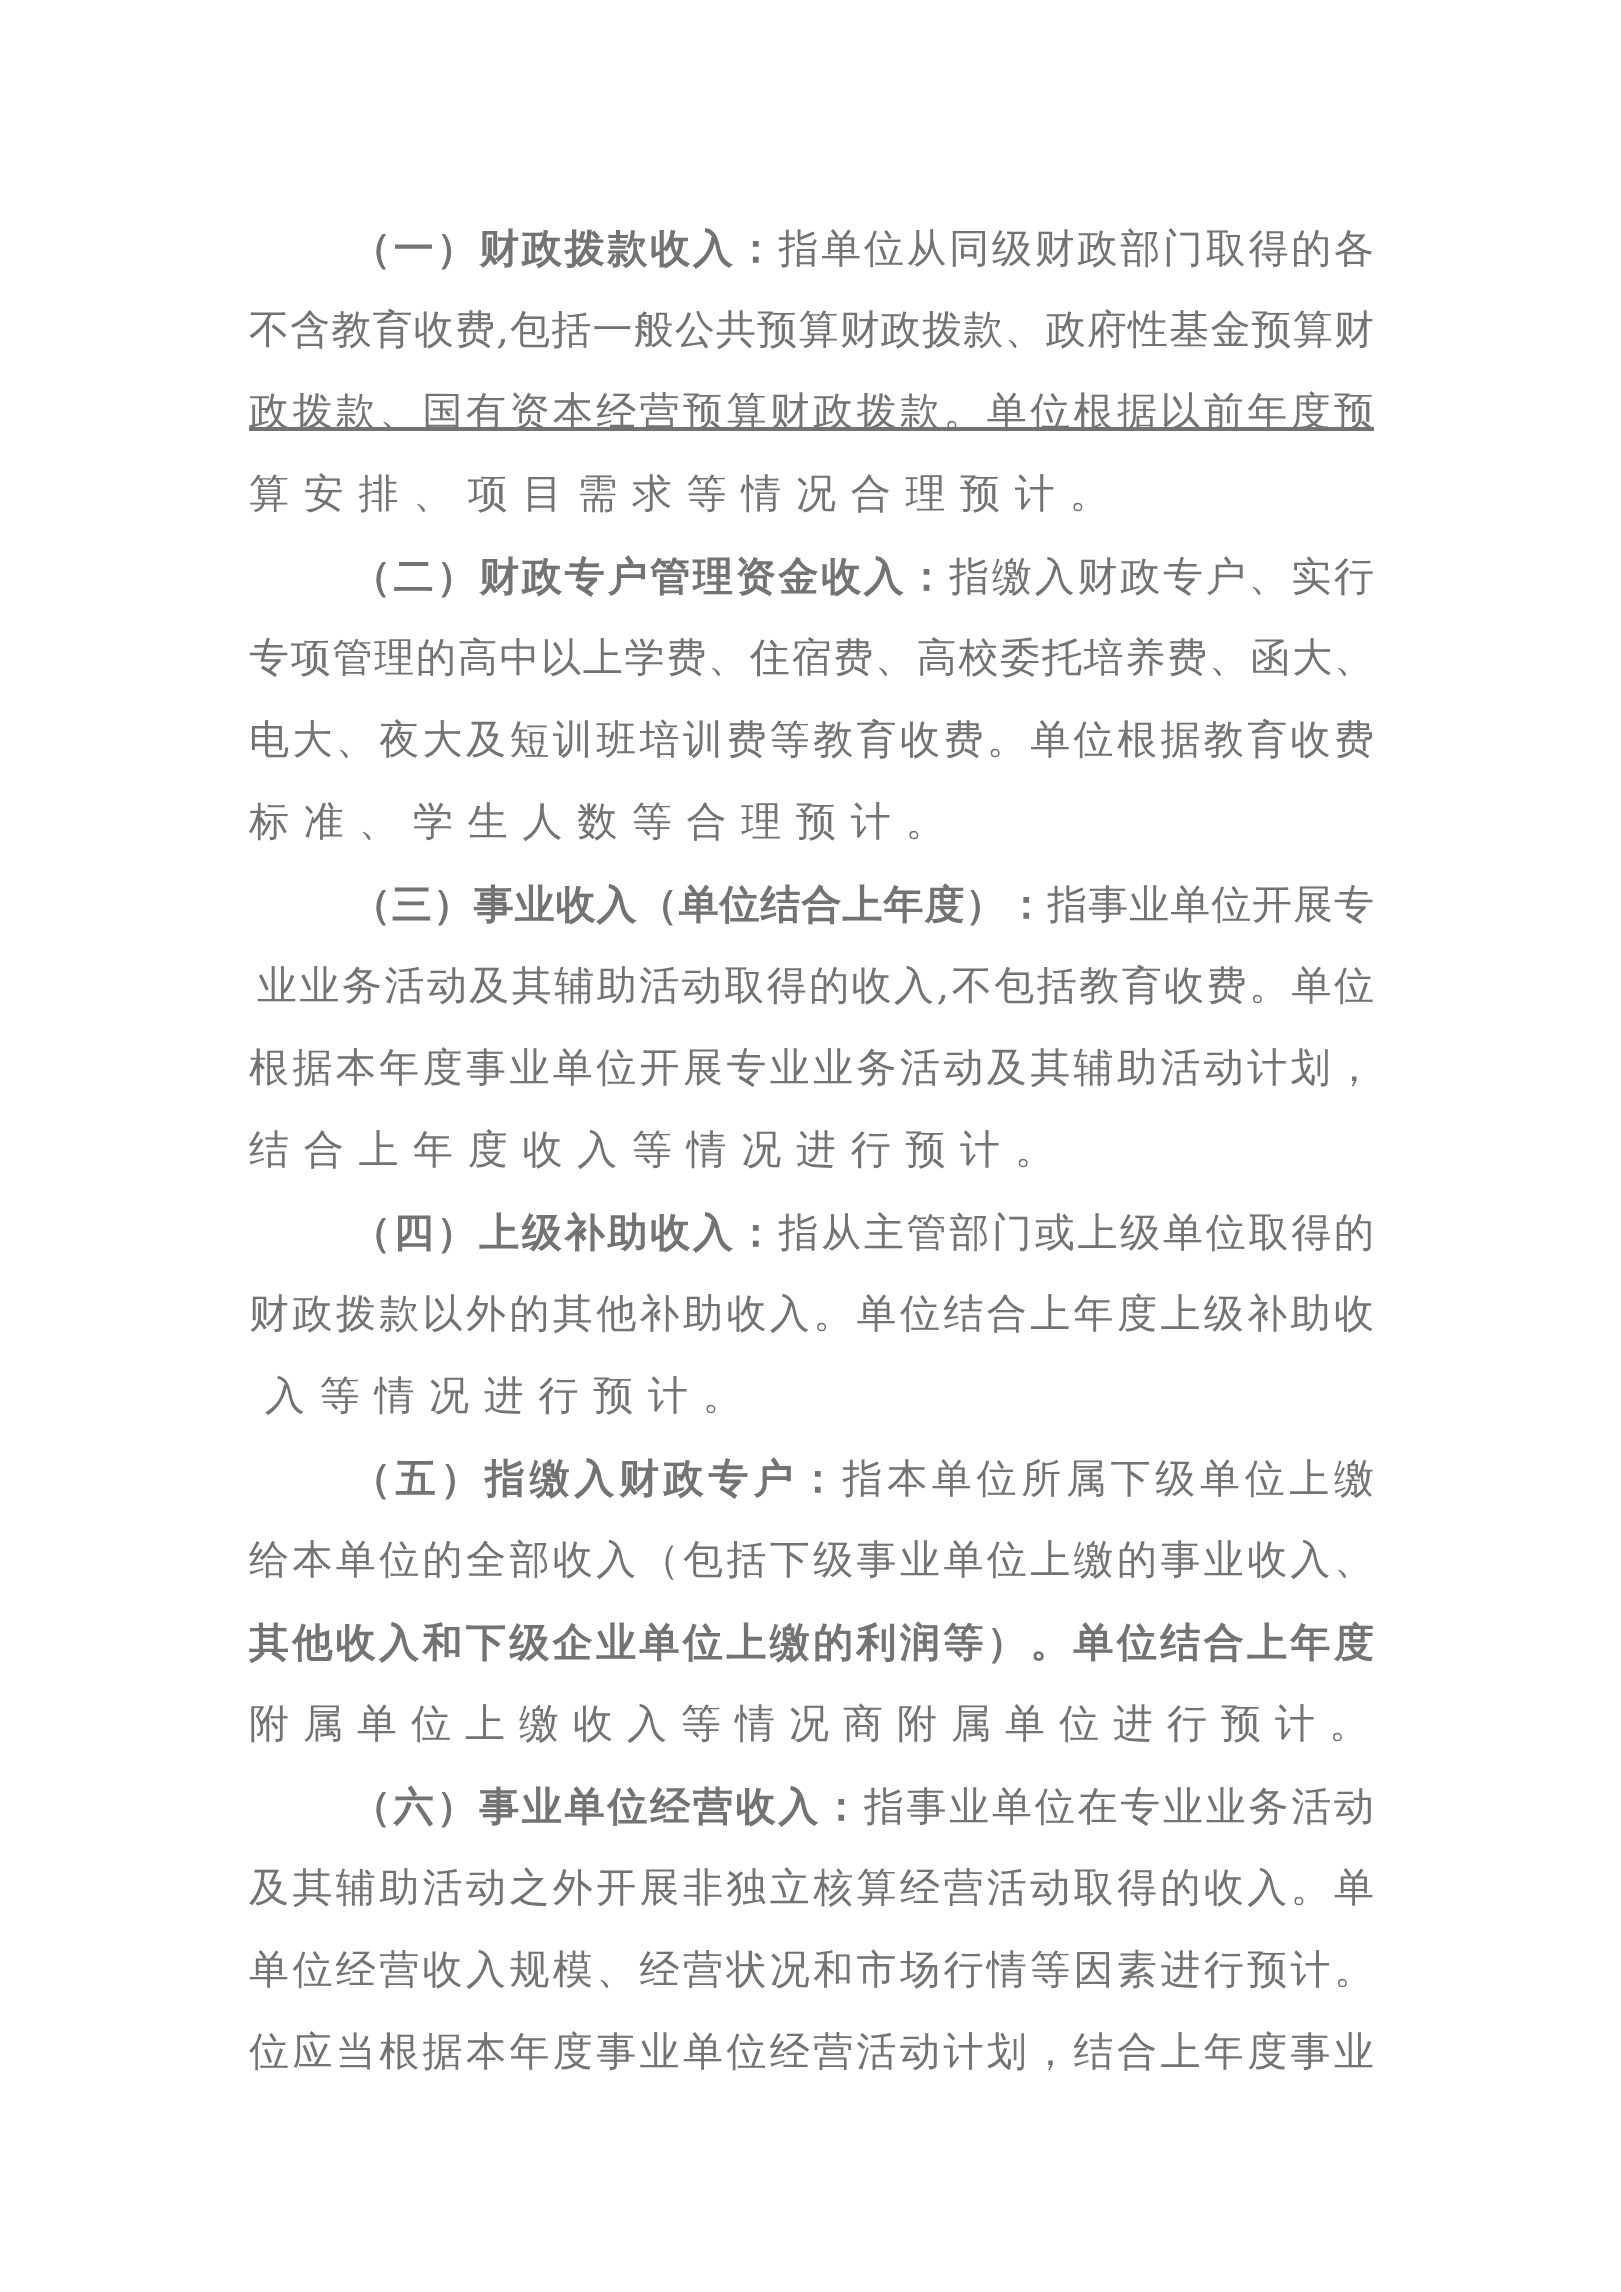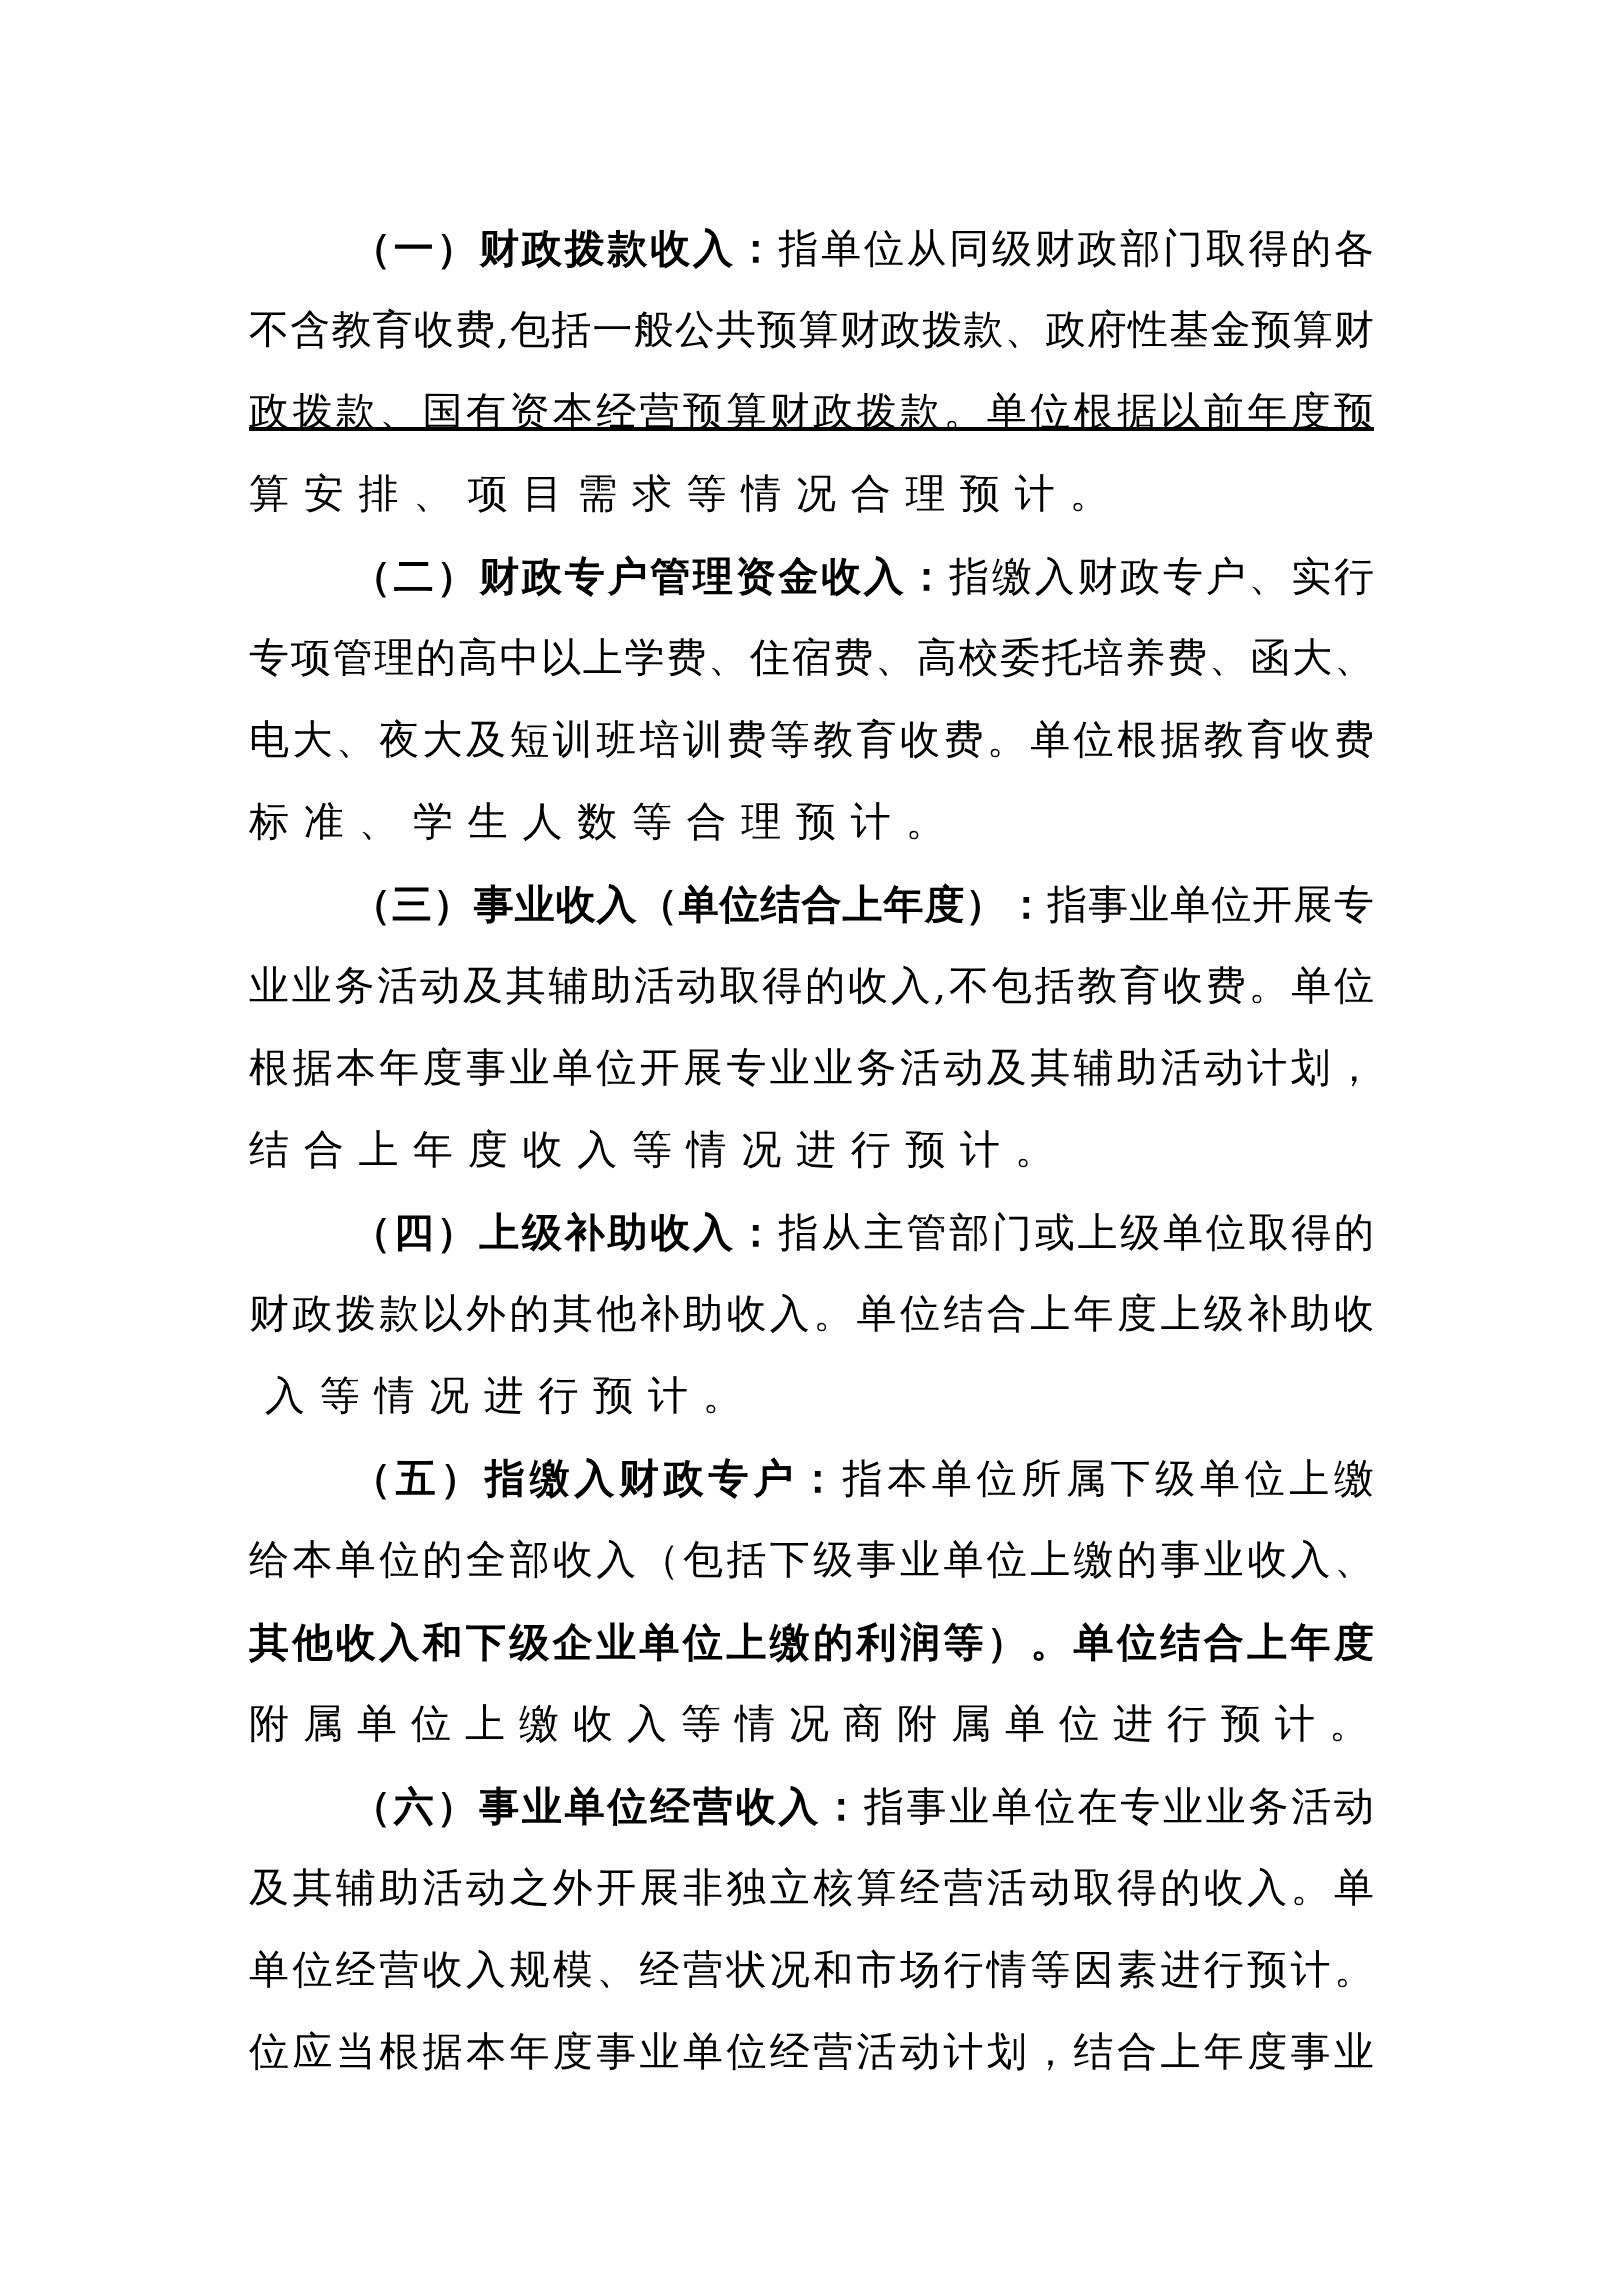--- a/index.html
+++ b/index.html
@@ -5,21 +5,21 @@
   html, body { margin: 0; padding: 0; background: #ffffff; }
   body { width: 1621px; height: 2293px; position: relative; overflow: hidden; }
   .page { position: absolute; left: 249px; top: 218px; width: 1125px; }
   .para { margin: 0; padding: 0; }
   .line {
     display: block;
     height: 82px;
     line-height: 59px;
     font-family: "DejaVu Serif", "Liberation Serif", serif;
     font-size: 40px;
-    color: #000000;
+    color: #737373;
     white-space: nowrap;
     text-align: justify;
     text-align-last: justify;
     letter-spacing: 0px;
   }
   .line.last { text-align-last: left; letter-spacing: 14.7px; }
   .line.first { padding-left: 102px; }
   .heading { font-weight: bold; }
 </style>
 </head>
@@ -36,21 +36,21 @@
 
   <div class="para">
     <span class="line first" style="letter-spacing: 0px;"><span class="heading">（二）财政专户管理资金收入：</span><span>指缴入财政专户、实行</span></span>
     <span class="line" style="letter-spacing: 0px;">专项管理的高中以上学费、住宿费、高校委托培养费、函大、</span>
     <span class="line" style="letter-spacing: 0px;">电大、夜大及短训班培训费等教育收费。单位根据教育收费</span>
     <span class="line last" style="letter-spacing: 14.7px;">标准、学生人数等合理预计。</span>
   </div>
 
   <div class="para">
     <span class="line first" style="letter-spacing: 0px;"><span class="heading">（三）事业收入（单位结合上年度）：</span><span>指事业单位开展专</span></span>
-    <span class="line" style="letter-spacing: 0px;">业业务活动及其辅助活动取得的收入,不包括教育收费。单位</span>
+    <span class="line" style="letter-spacing: 0px; margin-left: 8px;">业业务活动及其辅助活动取得的收入,不包括教育收费。单位</span>
     <span class="line" style="letter-spacing: 0px;">根据本年度事业单位开展专业业务活动及其辅助活动计划，</span>
     <span class="line last" style="letter-spacing: 14.7px;">结合上年度收入等情况进行预计。</span>
   </div>
 
   <div class="para">
     <span class="line first" style="letter-spacing: 0px;"><span class="heading">（四）上级补助收入：</span><span>指从主管部门或上级单位取得的</span></span>
     <span class="line" style="letter-spacing: 0px;">财政拨款以外的其他补助收入。单位结合上年度上级补助收</span>
     <span class="line last" style="letter-spacing: 14.7px; margin-left: 16px;">入等情况进行预计。</span>
   </div>
 

